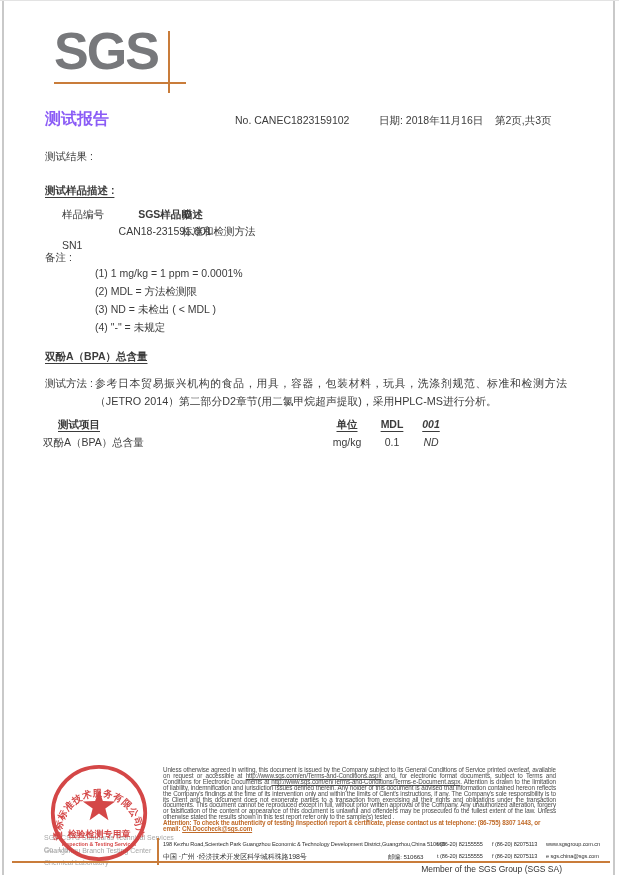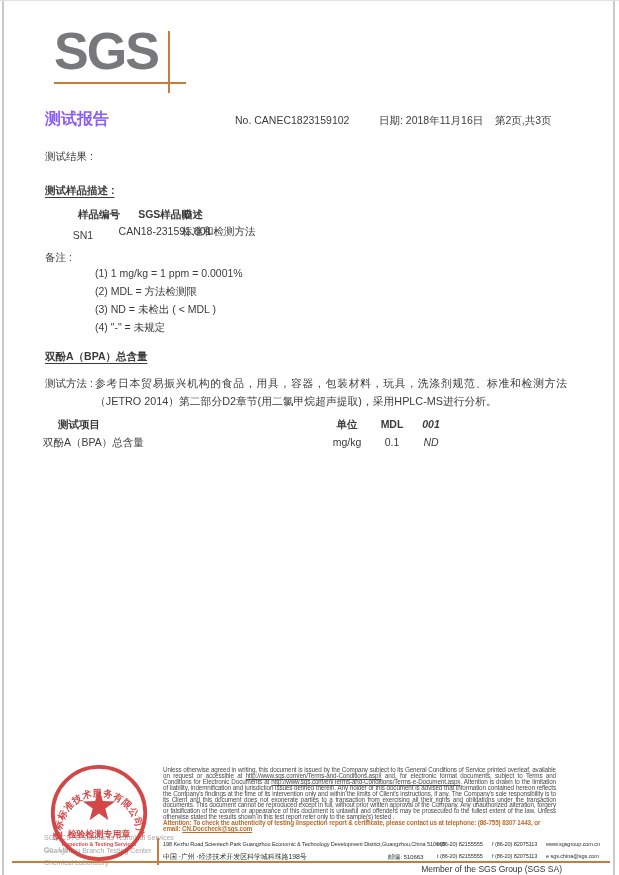--- a/index.html
+++ b/index.html
@@ -26,36 +26,36 @@
   .title{position:absolute;left:45px;top:108px;font-size:16px;font-weight:700;color:#8b5cf6;}
   .report-no{position:absolute;left:218px;top:113px;font-size:10.5px;padding-left:17px;}
   .date{position:absolute;left:379px;top:113px;font-size:10.5px;}
   .page-info{position:absolute;left:495px;top:113px;font-size:10.5px;}
 
   .lbl{font-size:10.5px;color:#3b3b3b;}
   .results-label{position:absolute;left:45px;top:149px;}
   .sample-desc-label{position:absolute;left:45px;top:183px;font-weight:700;text-decoration:underline;text-underline-offset:3px;}
 
   
-  .st-h1{position:absolute;left:62px;top:207px;font-weight:700;margin-left:16px;}
+  .st-h1{position:absolute;left:62px;top:207px;font-weight:400;}
   .st-h2{position:absolute;left:115px;top:207px;font-weight:700;width:100px;text-align:center;}
   .st-h3{position:absolute;left:182px;top:207px;font-weight:700;}
-  .st-c1{position:absolute;left:62px;top:228px;width:42px;text-align:center;}
+  .st-c1{position:absolute;left:62px;top:238px;width:42px;}
   .st-c2{position:absolute;left:108px;top:224px;width:114px;text-align:center;}
   .st-c3{position:absolute;left:182px;top:224px;}
 
   .notes-label{position:absolute;left:45px;top:250px;}
   .note{position:absolute;left:95px;font-size:10.5px;}
 
   .bpa-heading{position:absolute;left:45px;top:349px;font-size:10.5px;font-weight:700;text-decoration:underline;text-underline-offset:3px;}
   .method-label{position:absolute;left:45px;top:376px;}
   .method-text{position:absolute;left:95px;top:374px;width:472px;font-size:10.8px;line-height:17.5px;text-align:justify;}
 
   
-  .rt-head{font-weight:700;text-underline-offset:3px;}
+  .rt-head{font-weight:700;text-decoration:underline;text-underline-offset:3px;}
   .rt-item-h{position:absolute;left:58px;top:417px;}
   .rt-unit-h{position:absolute;left:333px;top:417px;width:28px;text-align:center;}
   .rt-mdl-h{position:absolute;left:379px;top:417px;width:26px;text-align:center;}
   .rt-smp-h{position:absolute;left:419px;top:417px;width:24px;text-align:center;font-style:italic;}
   .rt-item{position:absolute;left:43px;top:435px;}
   .rt-unit{position:absolute;left:330px;top:435px;width:34px;text-align:center;}
   .rt-mdl{position:absolute;left:379px;top:435px;width:26px;text-align:center;}
   .rt-val{position:absolute;left:419px;top:435px;width:24px;text-align:center;font-style:italic;}
 
   

